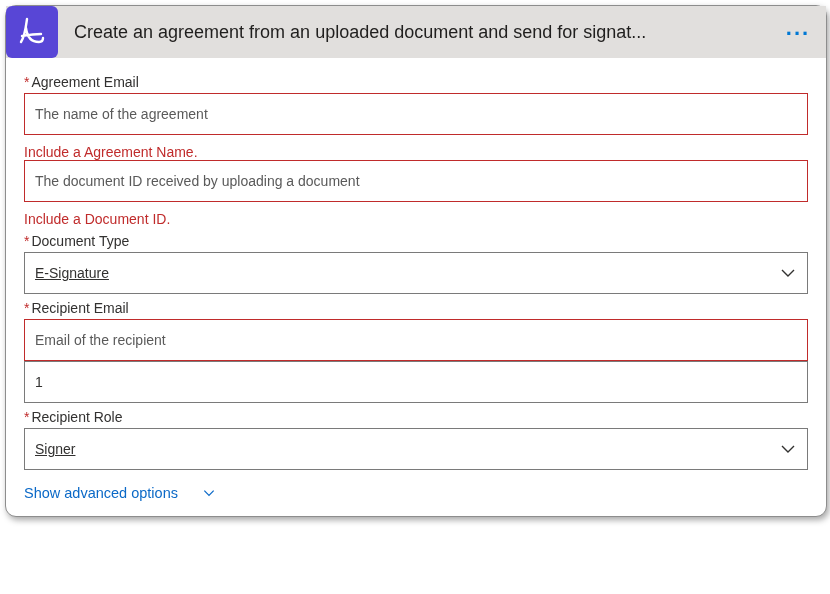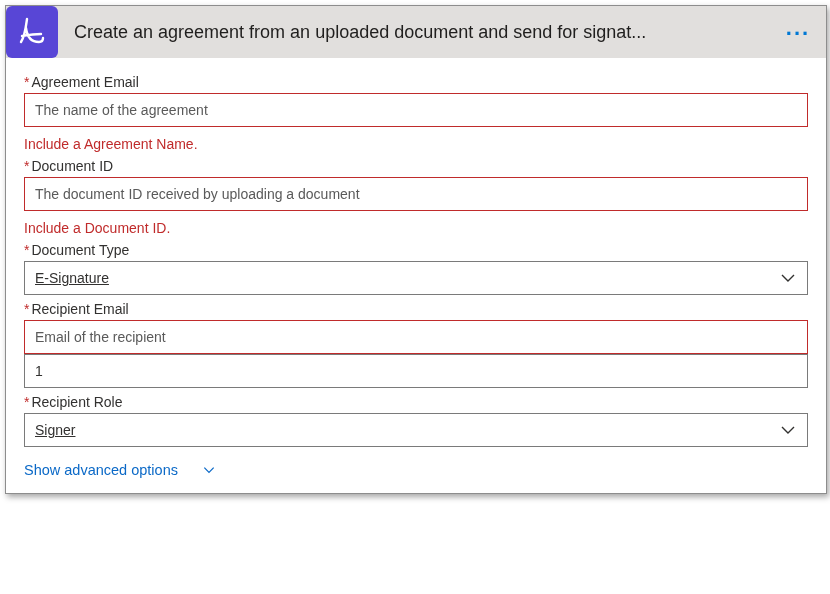--- a/index.html
+++ b/index.html
@@ -9,21 +9,21 @@
       width: 830px;
       height: 594px;
       overflow: hidden;
     }
     .card {
       width: 822px;
       margin: 5px 0 0 5px;
       border: 1px solid #8d8d8d;
       background: #fff;
       box-shadow: 2px 3px 6px rgba(0,0,0,0.35);
-      border-radius: 0;
+      border-radius: 11px;
     }
     .header {
       display: flex;
       align-items: center;
       background: #e1dfdd;
       height: 52px;
       padding-right: 8px;
     }
     .header-icon {
       width: 52px;
@@ -61,21 +61,21 @@
     }
     .field-label {
       font-size: 14px;
       color: #323130;
       margin-top: 6px;
       margin-bottom: 3px;
     }
     .req { color: #c02b2b; margin-right: 2px; }
     .input, .select {
       width: 100%;
-      height: 34px;
+      height: 42px;
       border: 1px solid #7a7a7a;
       font-size: 14px;
       color: #323130;
       padding: 0 10px;
       background: #fff;
       display: flex;
       align-items: center;
     }
     .input.error, .select.error { border: 1px solid #c02b2b; }
     .input input {
@@ -131,21 +131,20 @@
   </div>
 
   <div class="form">
 
     <div class="field-label"><span class="req">*</span><span>Agreement Email</span></div>
     <div class="input error">
       <input type="text" placeholder="The name of the agreement" style="">
     </div>
     <div class="error-msg">Include a Agreement Name.</div>
 
-    <div class="field-label"><span class="req">*</span><span>Document ID</span></div>
     <div class="input error">
       <input type="text" placeholder="The document ID received by uploading a document" style="">
     </div>
     <div class="error-msg">Include a Document ID.</div>
 
     <div class="field-label"><span class="req">*</span><span>Document Type</span></div>
     <div class="select">
       <span>E-Signature</span>
       <span class="chevron-down">
         <svg width="18" height="18" viewBox="0 0 18 18">

